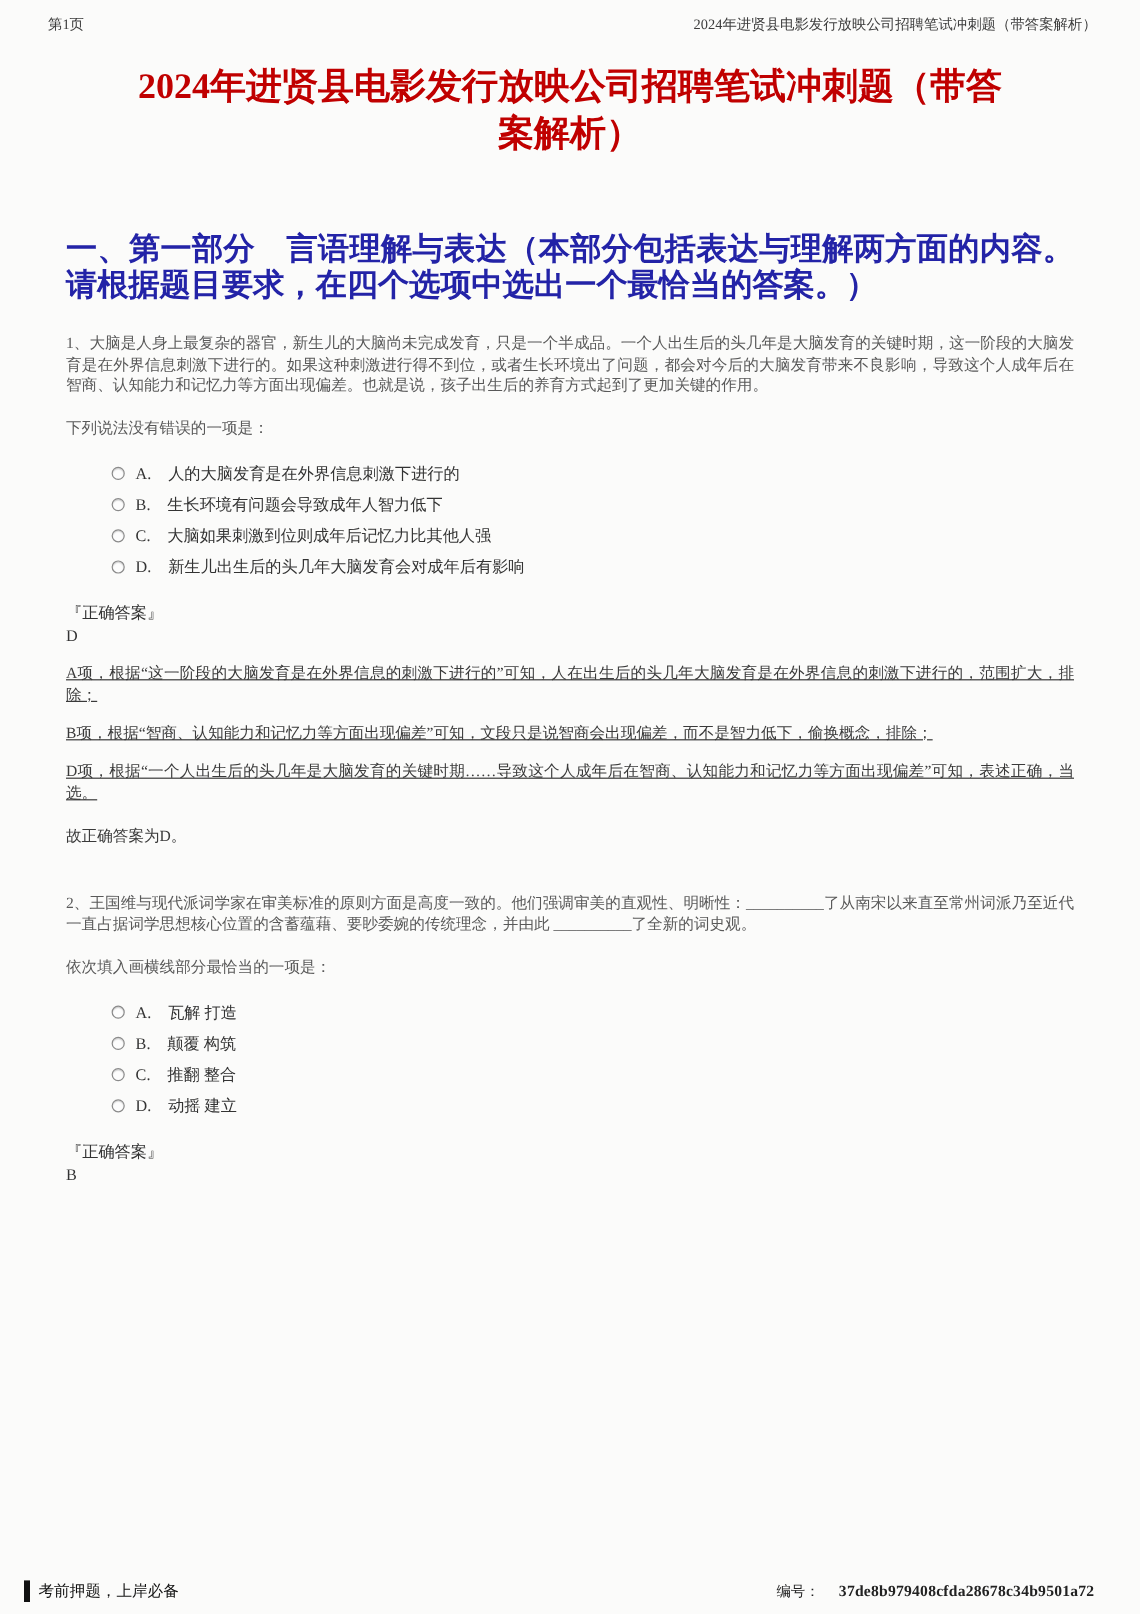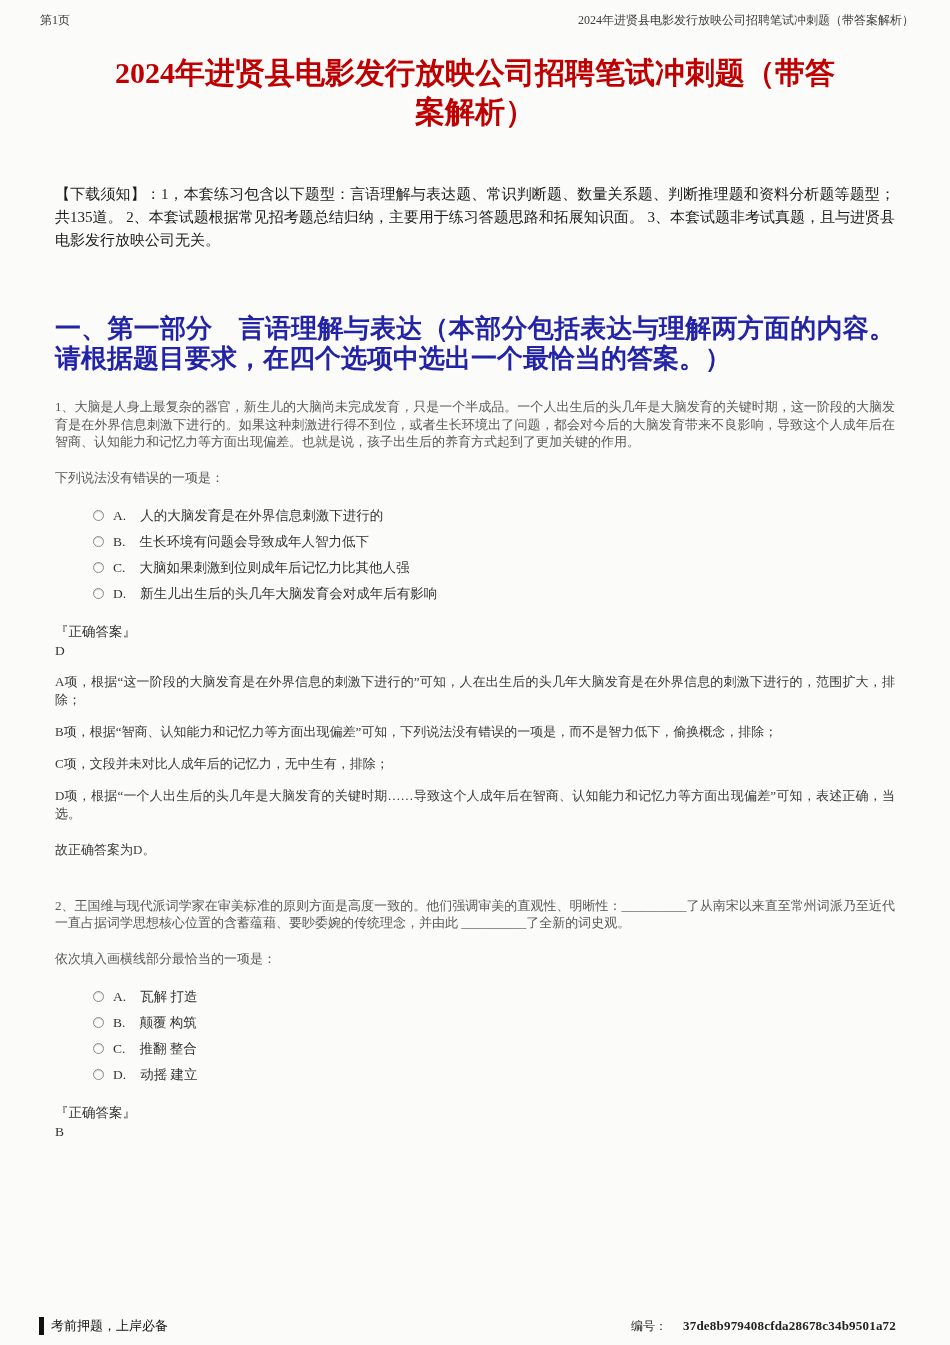--- a/index.html
+++ b/index.html
@@ -73,28 +73,29 @@
   }
   .opt-label{margin-right:14px;}
   .answer-label{margin-top:16px;font-size:13.5px;color:#333;}
   .answer-value{margin-top:2px;font-size:13.5px;color:#333;}
   .analysis p{
     margin:14px 0 0 0;
     font-size:13px;
     line-height:18px;
     color:#3a3a3a;
     text-align:justify;
+    text-decoration:underline;
   }
   .conclusion{margin-top:18px;font-size:13px;color:#3a3a3a;}
   .source{margin-top:20px;font-size:13.5px;color:#333;}
   .q2{margin-top:38px;}
   .pg-footer{
-    position:absolute;left:0;right:16px;bottom:10px;
+    position:absolute;left:0;right:0;bottom:10px;
     display:flex;justify-content:space-between;align-items:center;
-    padding:0 38px 0 39px;
+    padding:0 38px 0 20px;
     font-size:13px;color:#111;
   }
   .footer-left{
     border-left:5px solid #111;
     padding-left:7px;
   }
   .footer-right{font-size:12px;color:#222;}
   .serial{font-weight:bold;font-size:13px;letter-spacing:.2px;margin-left:16px;}
 </style>
 </head>
@@ -104,21 +105,20 @@
 
   <div class="pg-header">
     <span>第1页</span>
     <span>2024年进贤县电影发行放映公司招聘笔试冲刺题（带答案解析）</span>
   </div>
 
   <div class="content">
 
     <div class="doc-title">2024年进贤县电影发行放映公司招聘笔试冲刺题（带答案解析）</div>
 
-    <div class="notice">【下载须知】：1，本套练习包含以下题型：言语理解与表达题、常识判断题、数量关系题、判断推理题和资料分析题等题型；共135道。 2、本套试题根据常见招考题总结归纳，主要用于练习答题思路和拓展知识面。 3、本套试题非考试真题，且与进贤县电影发行放映公司无关。</div>
 
     <div class="section-heading">一、第一部分　言语理解与表达（本部分包括表达与理解两方面的内容。请根据题目要求，在四个选项中选出一个最恰当的答案。）</div>
 
     <div class="question">
       <div class="stem">1、大脑是人身上最复杂的器官，新生儿的大脑尚未完成发育，只是一个半成品。一个人出生后的头几年是大脑发育的关键时期，这一阶段的大脑发育是在外界信息刺激下进行的。如果这种刺激进行得不到位，或者生长环境出了问题，都会对今后的大脑发育带来不良影响，导致这个人成年后在智商、认知能力和记忆力等方面出现偏差。也就是说，孩子出生后的养育方式起到了更加关键的作用。</div>
       <div class="prompt">下列说法没有错误的一项是：</div>
 
       <div class="options">
         <div class="option">
           <span class="radio"></span>
@@ -140,22 +140,21 @@
           <span class="opt-label">D.</span>
           <span class="opt-text">新生儿出生后的头几年大脑发育会对成年后有影响</span>
         </div>
       </div>
 
       <div class="answer-label">『正确答案』</div>
       <div class="answer-value">D</div>
 
       <div class="analysis">
         <p>A项，根据“这一阶段的大脑发育是在外界信息的刺激下进行的”可知，人在出生后的头几年大脑发育是在外界信息的刺激下进行的，范围扩大，排除；</p>
-        <p>B项，根据“智商、认知能力和记忆力等方面出现偏差”可知，下列说法没有错误的一项是，而不是智力低下，偷换概念，排除；</p>
-        <p>C项，文段并未对比人成年后的记忆力，无中生有，排除；</p>
+        <p>B项，根据“智商、认知能力和记忆力等方面出现偏差”可知，文段只是说智商会出现偏差，而不是智力低下，偷换概念，排除；</p>
         <p>D项，根据“一个人出生后的头几年是大脑发育的关键时期……导致这个人成年后在智商、认知能力和记忆力等方面出现偏差”可知，表述正确，当选。</p>
       </div>
 
       <div class="conclusion">故正确答案为D。</div>
     </div>
 
     <div class="question q2">
       <div class="stem">2、王国维与现代派词学家在审美标准的原则方面是高度一致的。他们强调审美的直观性、明晰性：__________了从南宋以来直至常州词派乃至近代一直占据词学思想核心位置的含蓄蕴藉、要眇委婉的传统理念，并由此 __________了全新的词史观。</div>
       <div class="prompt">依次填入画横线部分最恰当的一项是：</div>
 

